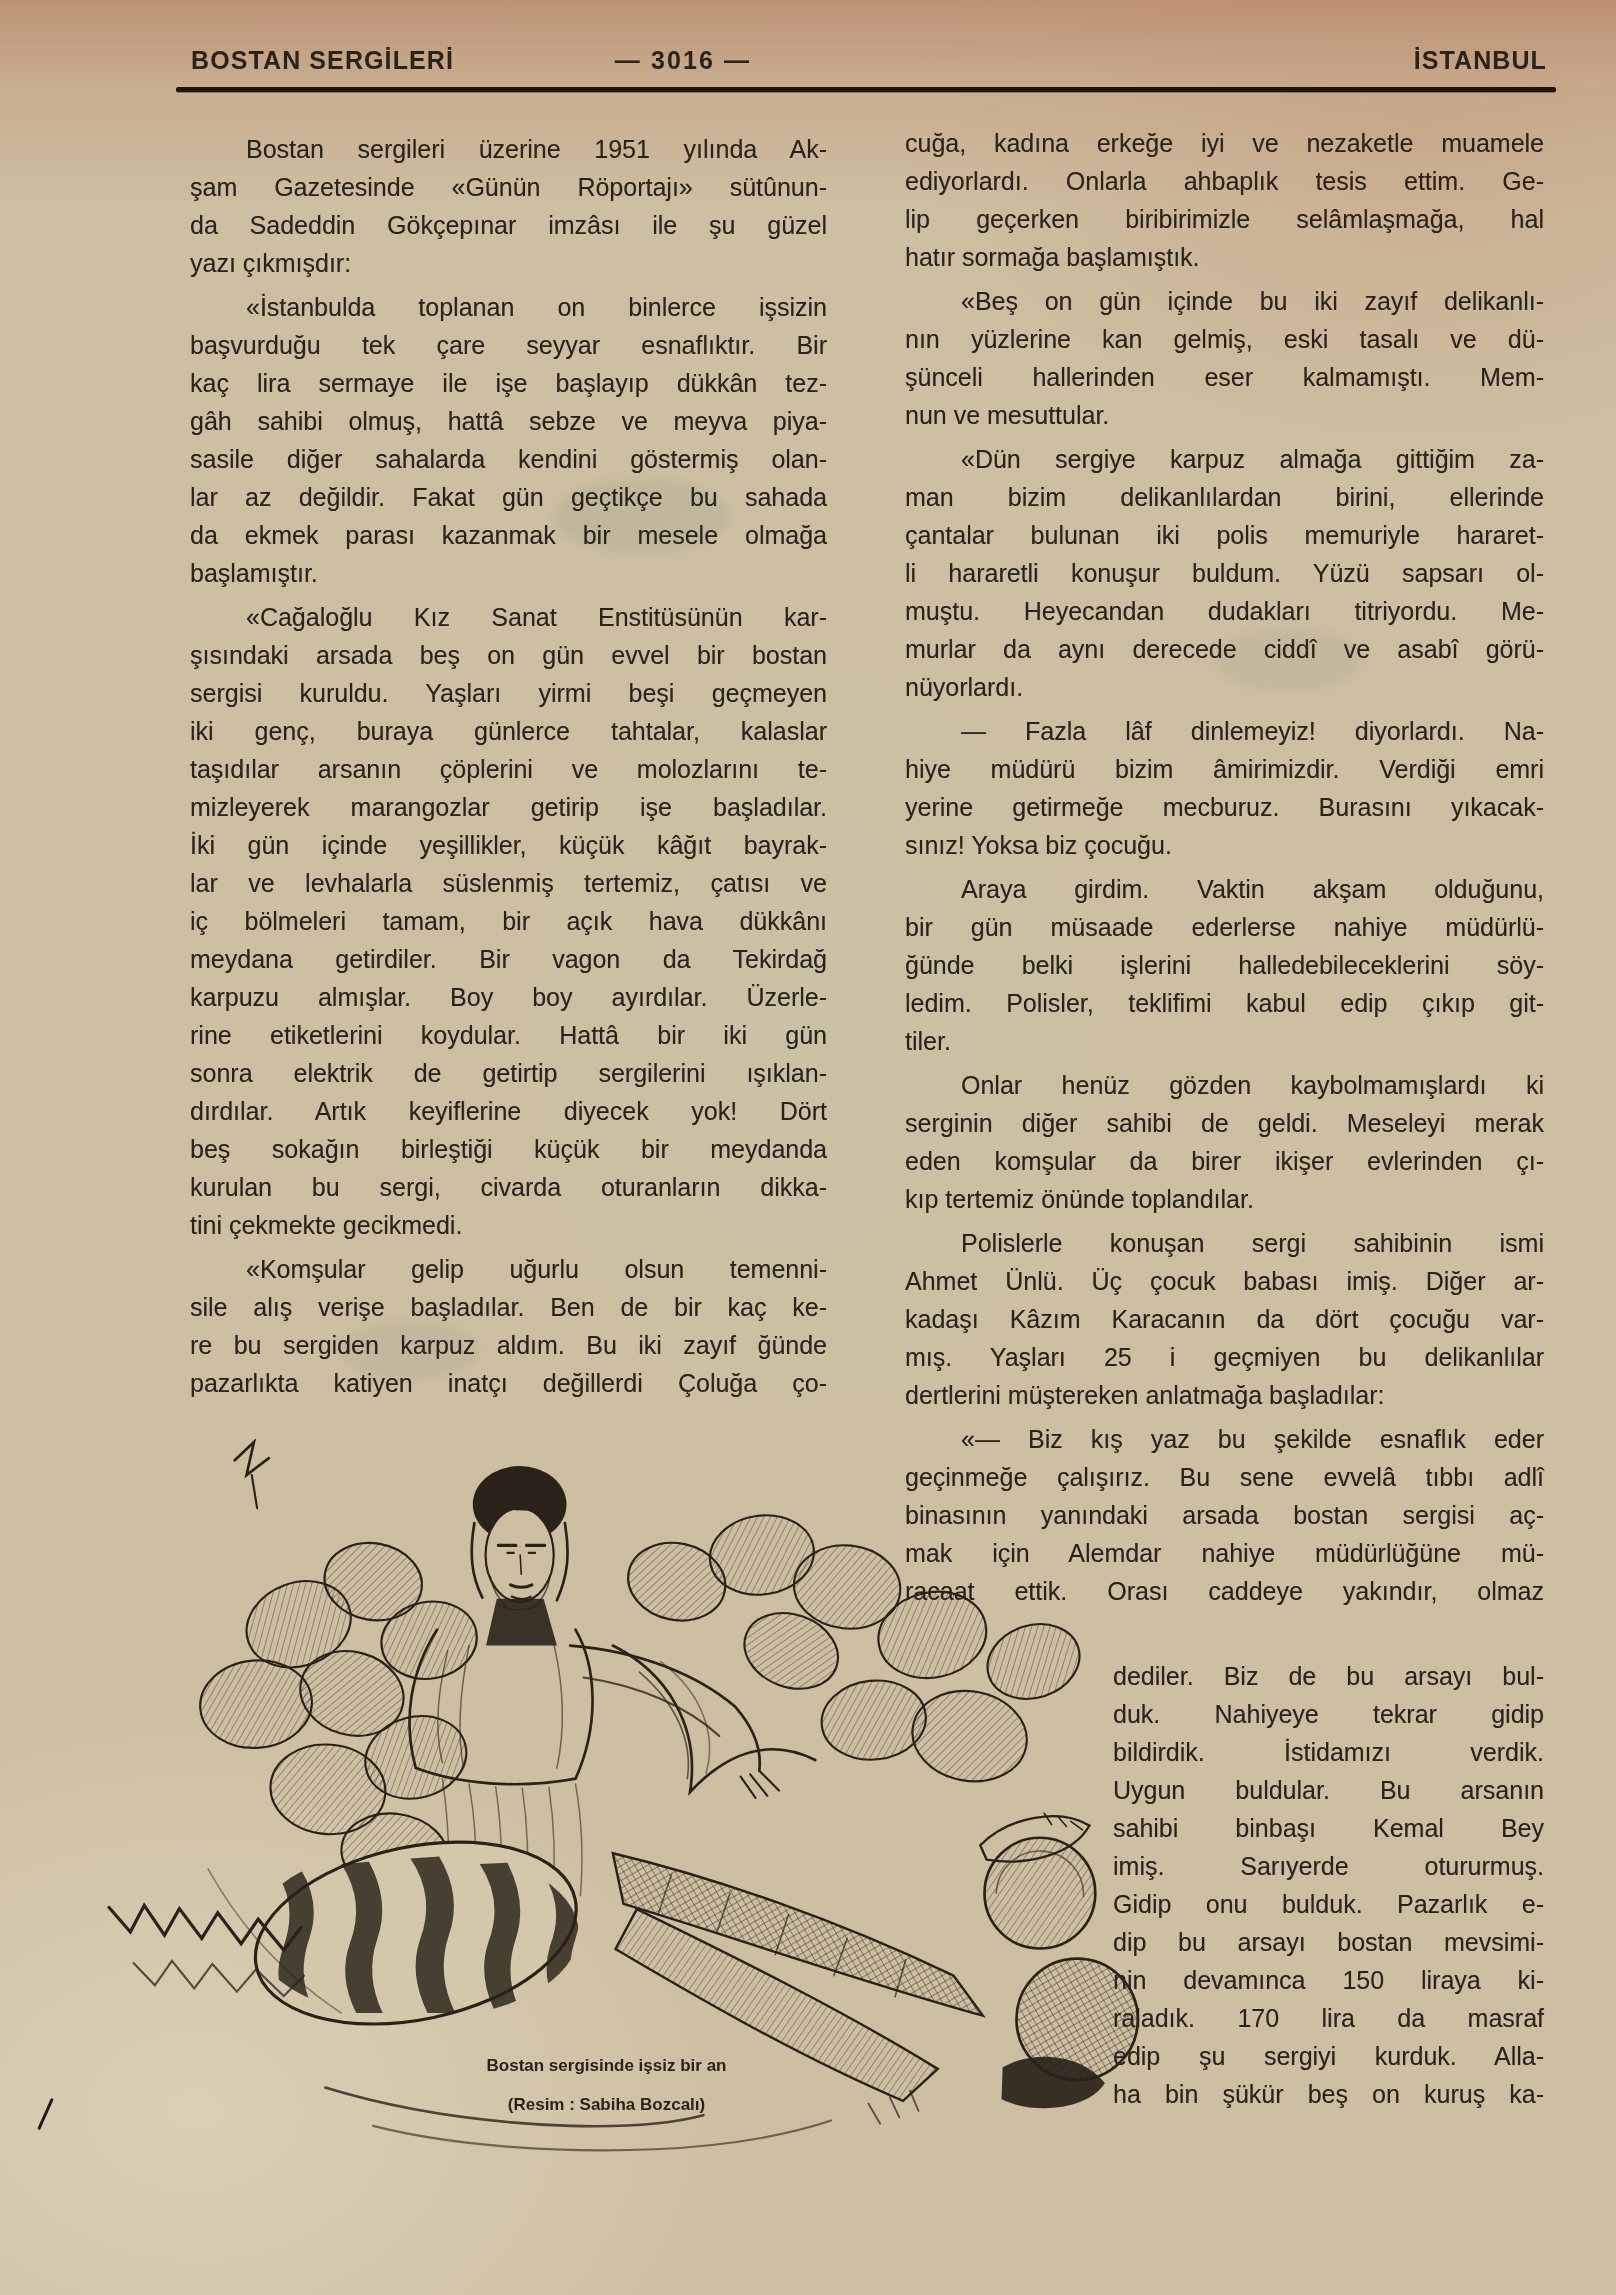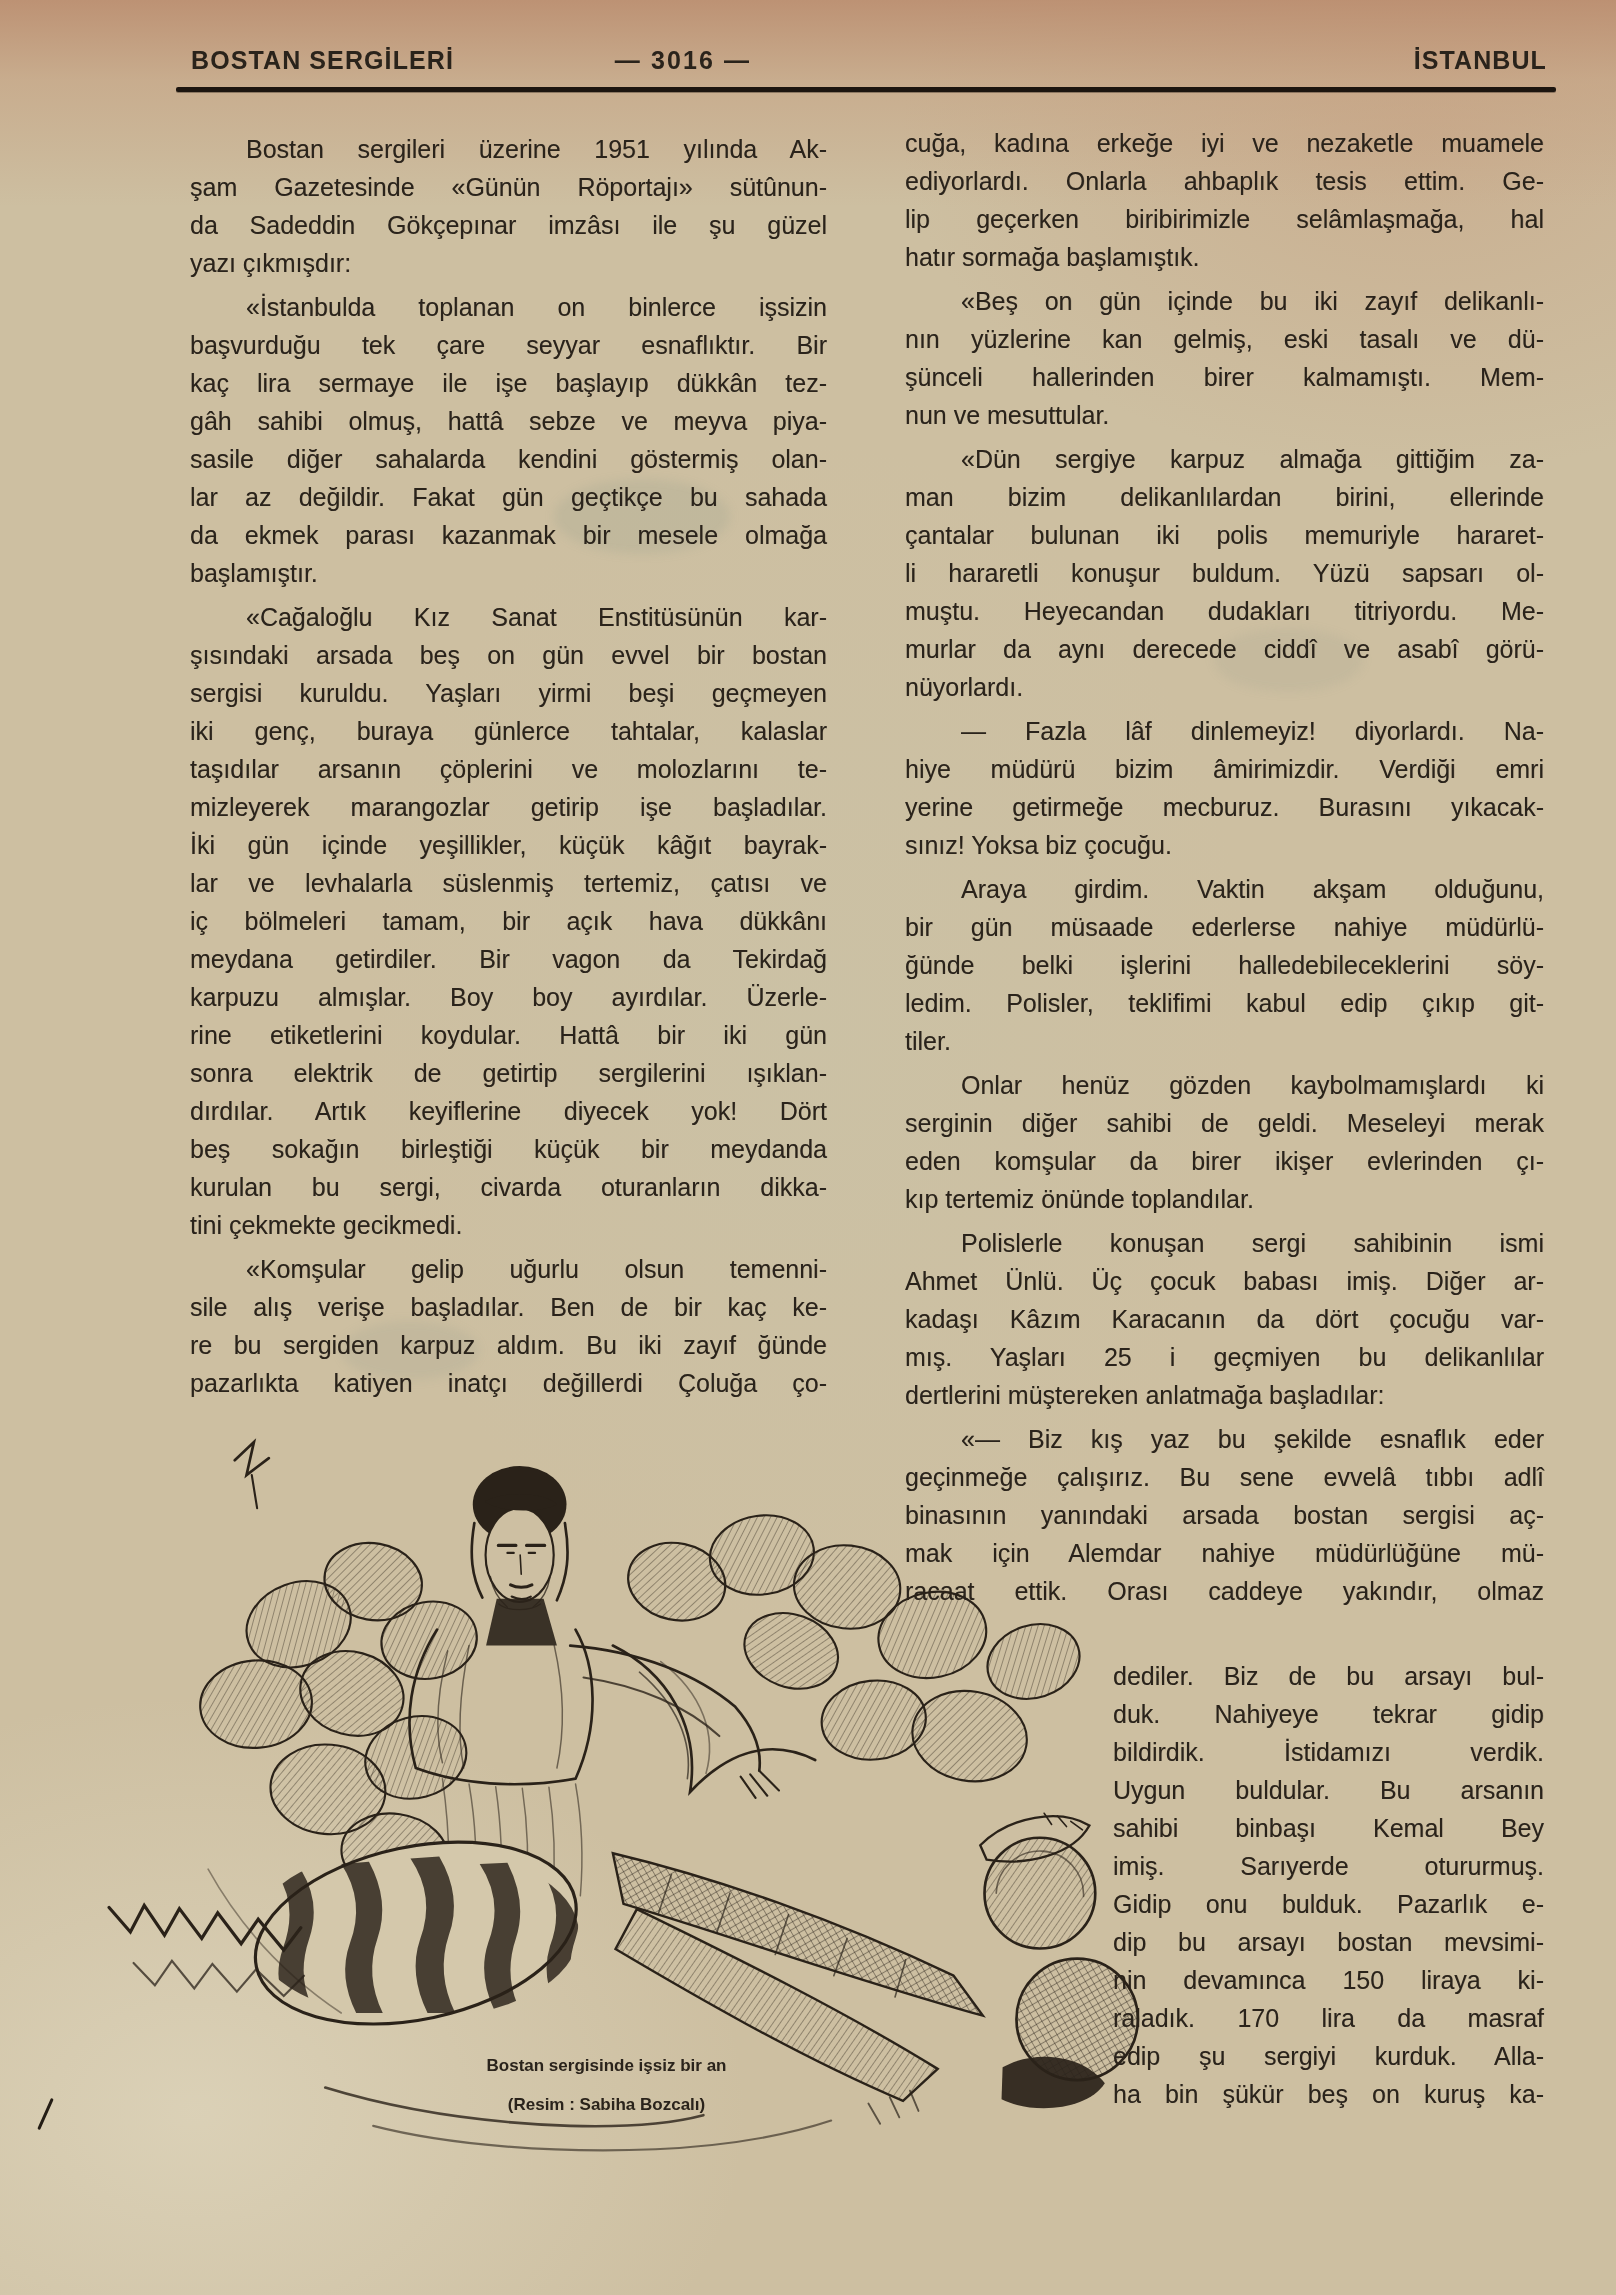--- a/index.html
+++ b/index.html
@@ -87,21 +87,21 @@
       <div class="ln">re bu sergiden karpuz aldım. Bu iki zayıf ğünde</div>
       <div class="ln">pazarlıkta katiyen inatçı değillerdi Çoluğa ço-</div>
     </div>
   <div class="col col-right-wide">
       <div class="ln">cuğa, kadına erkeğe iyi ve nezaketle muamele</div>
       <div class="ln">ediyorlardı. Onlarla ahbaplık tesis ettim. Ge-</div>
       <div class="ln">lip geçerken biribirimizle selâmlaşmağa, hal</div>
       <div class="ln end">hatır sormağa başlamıştık.</div>
       <div class="ln p">«Beş on gün içinde bu iki zayıf delikanlı-</div>
       <div class="ln">nın yüzlerine kan gelmiş, eski tasalı ve dü-</div>
-      <div class="ln">şünceli hallerinden birer kalmamıştı. Mem-</div>
+      <div class="ln">şünceli hallerinden eser kalmamıştı. Mem-</div>
       <div class="ln end">nun ve mesuttular.</div>
       <div class="ln p">«Dün sergiye karpuz almağa gittiğim za-</div>
       <div class="ln">man bizim delikanlılardan birini, ellerinde</div>
       <div class="ln">çantalar bulunan iki polis memuriyle hararet-</div>
       <div class="ln">li hararetli konuşur buldum. Yüzü sapsarı ol-</div>
       <div class="ln">muştu. Heyecandan dudakları titriyordu. Me-</div>
       <div class="ln">murlar da aynı derecede ciddî ve asabî görü-</div>
       <div class="ln end">nüyorlardı.</div>
       <div class="ln p">— Fazla lâf dinlemeyiz! diyorlardı. Na-</div>
       <div class="ln">hiye müdürü bizim âmirimizdir. Verdiği emri</div>

